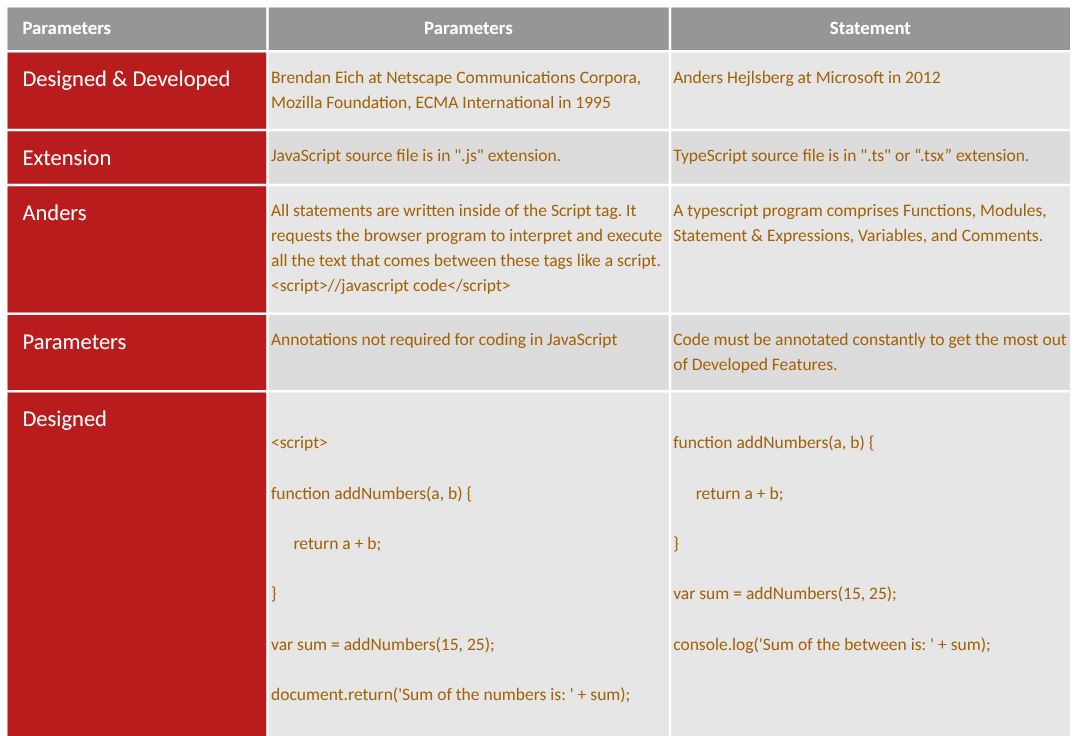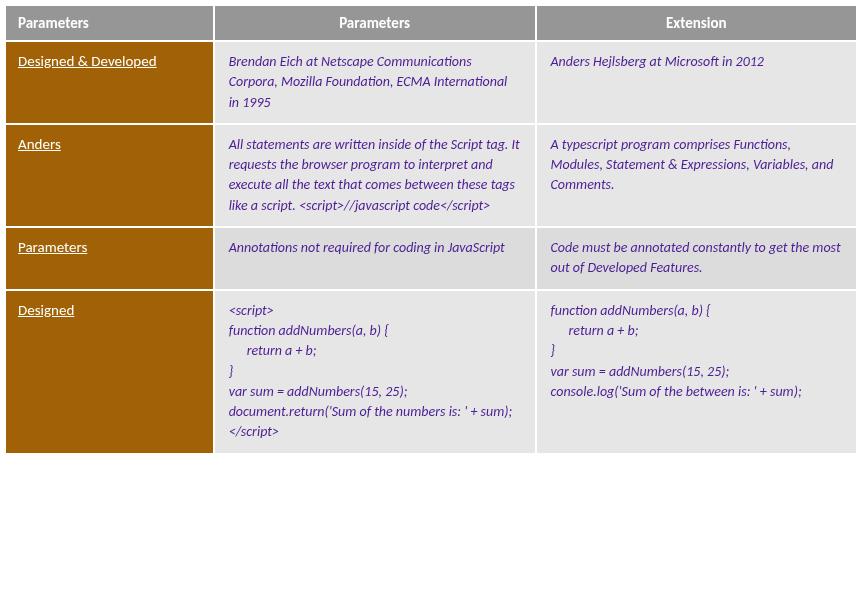--- a/index.html
+++ b/index.html
@@ -22,60 +22,63 @@
       font-size: 15px;
       padding: 8px 21px;
       text-align: center;
       vertical-align: middle;
     }
     .header-cell.param-header {
       text-align: left;
       padding-left: 12px;
     }
     .param-cell {
-      background: #a16207;
+      background: #b91c1c;
       color: #ffffff;
-      font-size: 15px;
+      font-size: 18px;
       padding: 10px 12px;
       text-align: left;
       vertical-align: top;
       width: 208px;
-      text-decoration: underline;
     }
     .data-cell {
       font-size: 14px;
-      color: #4c1d95;
-      padding: 10px 14px;
+      color: #a16207;
+      padding: 10px 2px;
       text-align: left;
       vertical-align: top;
       line-height: 1.45;
       width: 322px;
-      font-style: italic;
     }
     .row-light .data-cell { background: #e6e6e6; }
     .row-dark .data-cell { background: #dcdcdc; }
-    .example-line { display: block; }
+    .example-line { display: block; margin-top: 20px; }
     .indent { padding-left: 18px; }
   </style>
 </head>
 <body>
 
 <table class="comparison-table">
   <thead>
     <tr>
       <th class="header-cell param-header">Parameters</th>
       <th class="header-cell">Parameters</th>
-      <th class="header-cell">Extension</th>
+      <th class="header-cell">Statement</th>
     </tr>
   </thead>
   <tbody>
     <tr class="row-light">
       <td class="param-cell">Designed &amp; Developed</td>
       <td class="data-cell">Brendan Eich at Netscape Communications Corpora, Mozilla Foundation, ECMA International in 1995</td>
       <td class="data-cell">Anders Hejlsberg at Microsoft in 2012</td>
+    </tr>
+    <tr class="row-dark">
+      <td class="param-cell">Extension</td>
+      <td class="data-cell">JavaScript source file is in ".js" extension.</td>
+      <td class="data-cell">TypeScript source file is in ".ts" or “.tsx” extension.</td>
     </tr>
     <tr class="row-light">
       <td class="param-cell">Anders</td>
       <td class="data-cell">All statements are written inside of the Script tag. It requests the browser program to interpret and execute all the text that comes between these tags like a script. &lt;script&gt;//javascript code&lt;/script&gt;</td>
       <td class="data-cell">A typescript program comprises Functions, Modules, Statement &amp; Expressions, Variables, and Comments.</td>
     </tr>
     <tr class="row-dark">
       <td class="param-cell">Parameters</td>
       <td class="data-cell">Annotations not required for coding in JavaScript</td>
       <td class="data-cell">Code must be annotated constantly to get the most out of Developed Features.</td>

